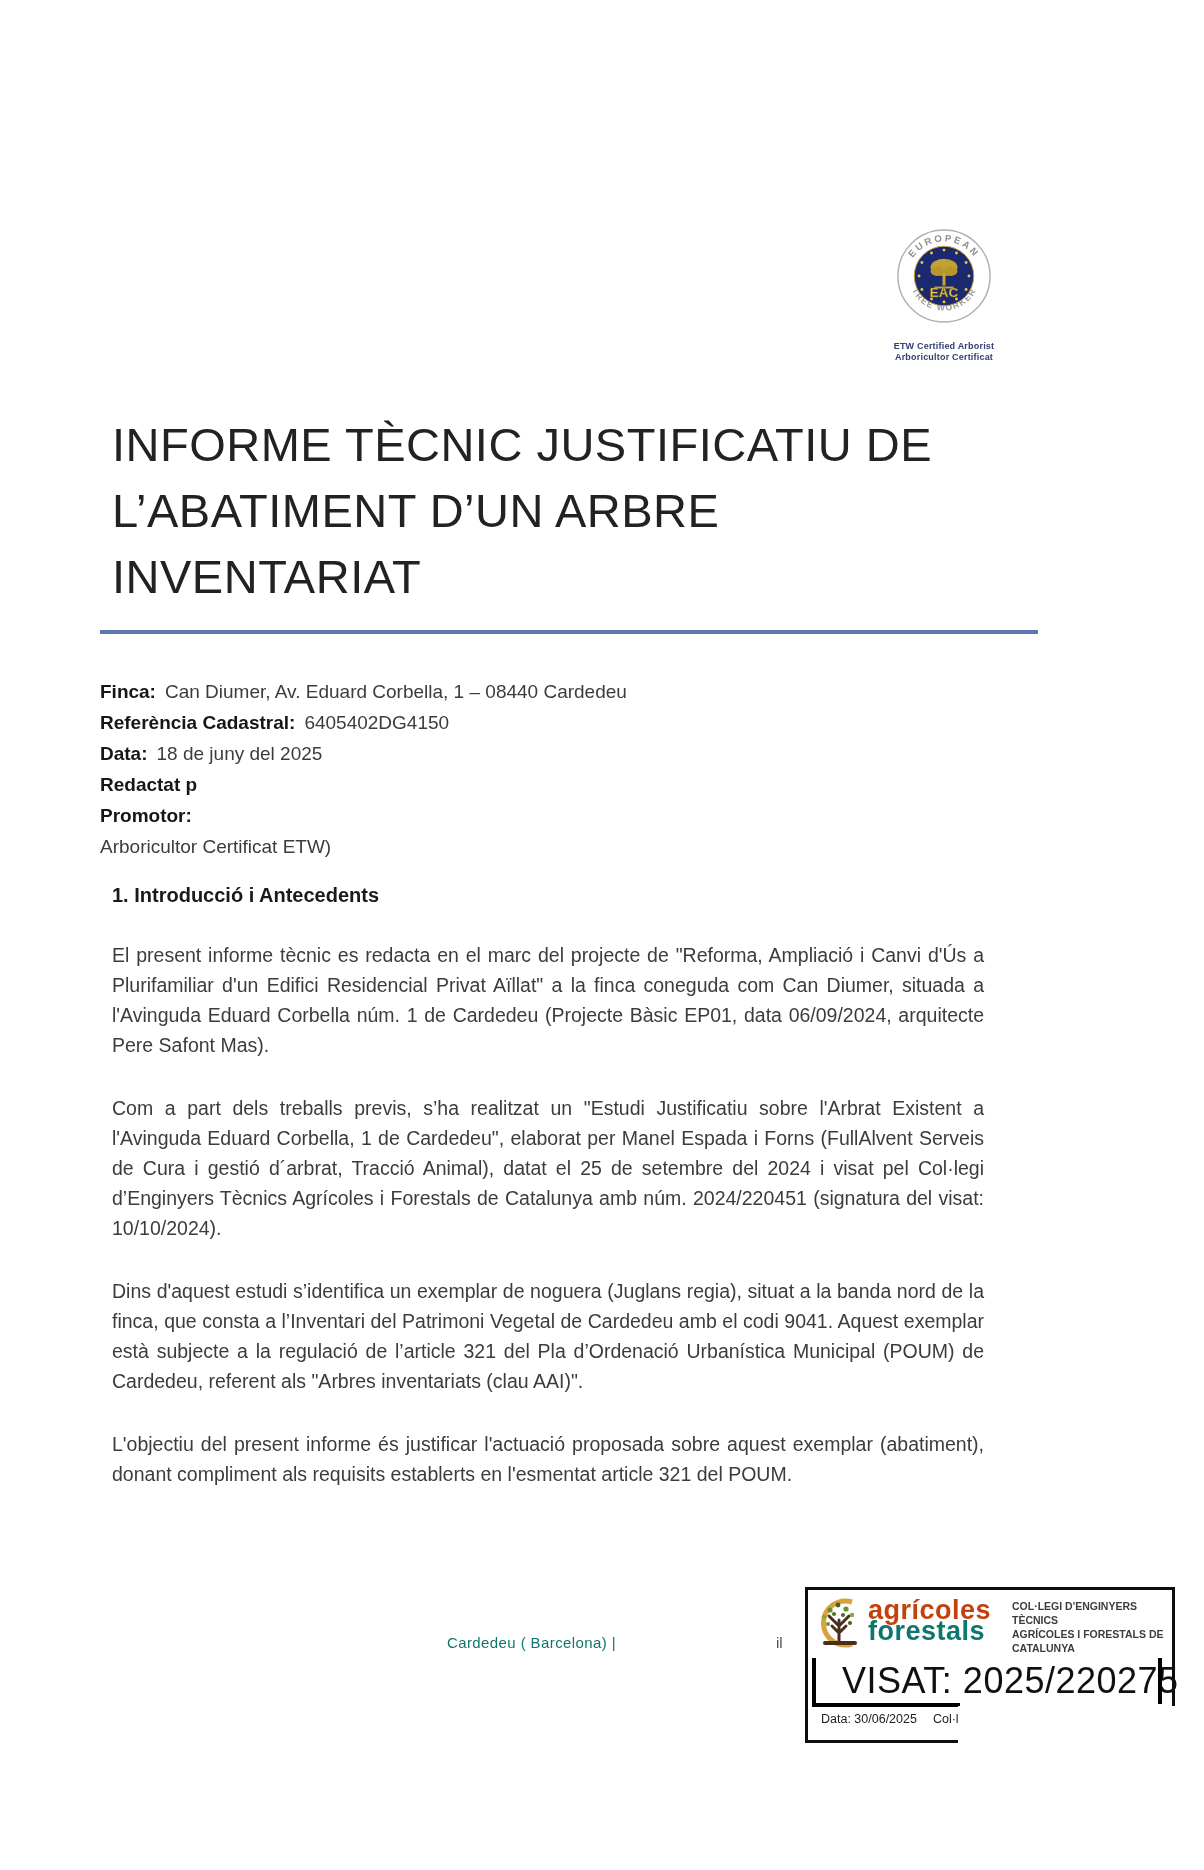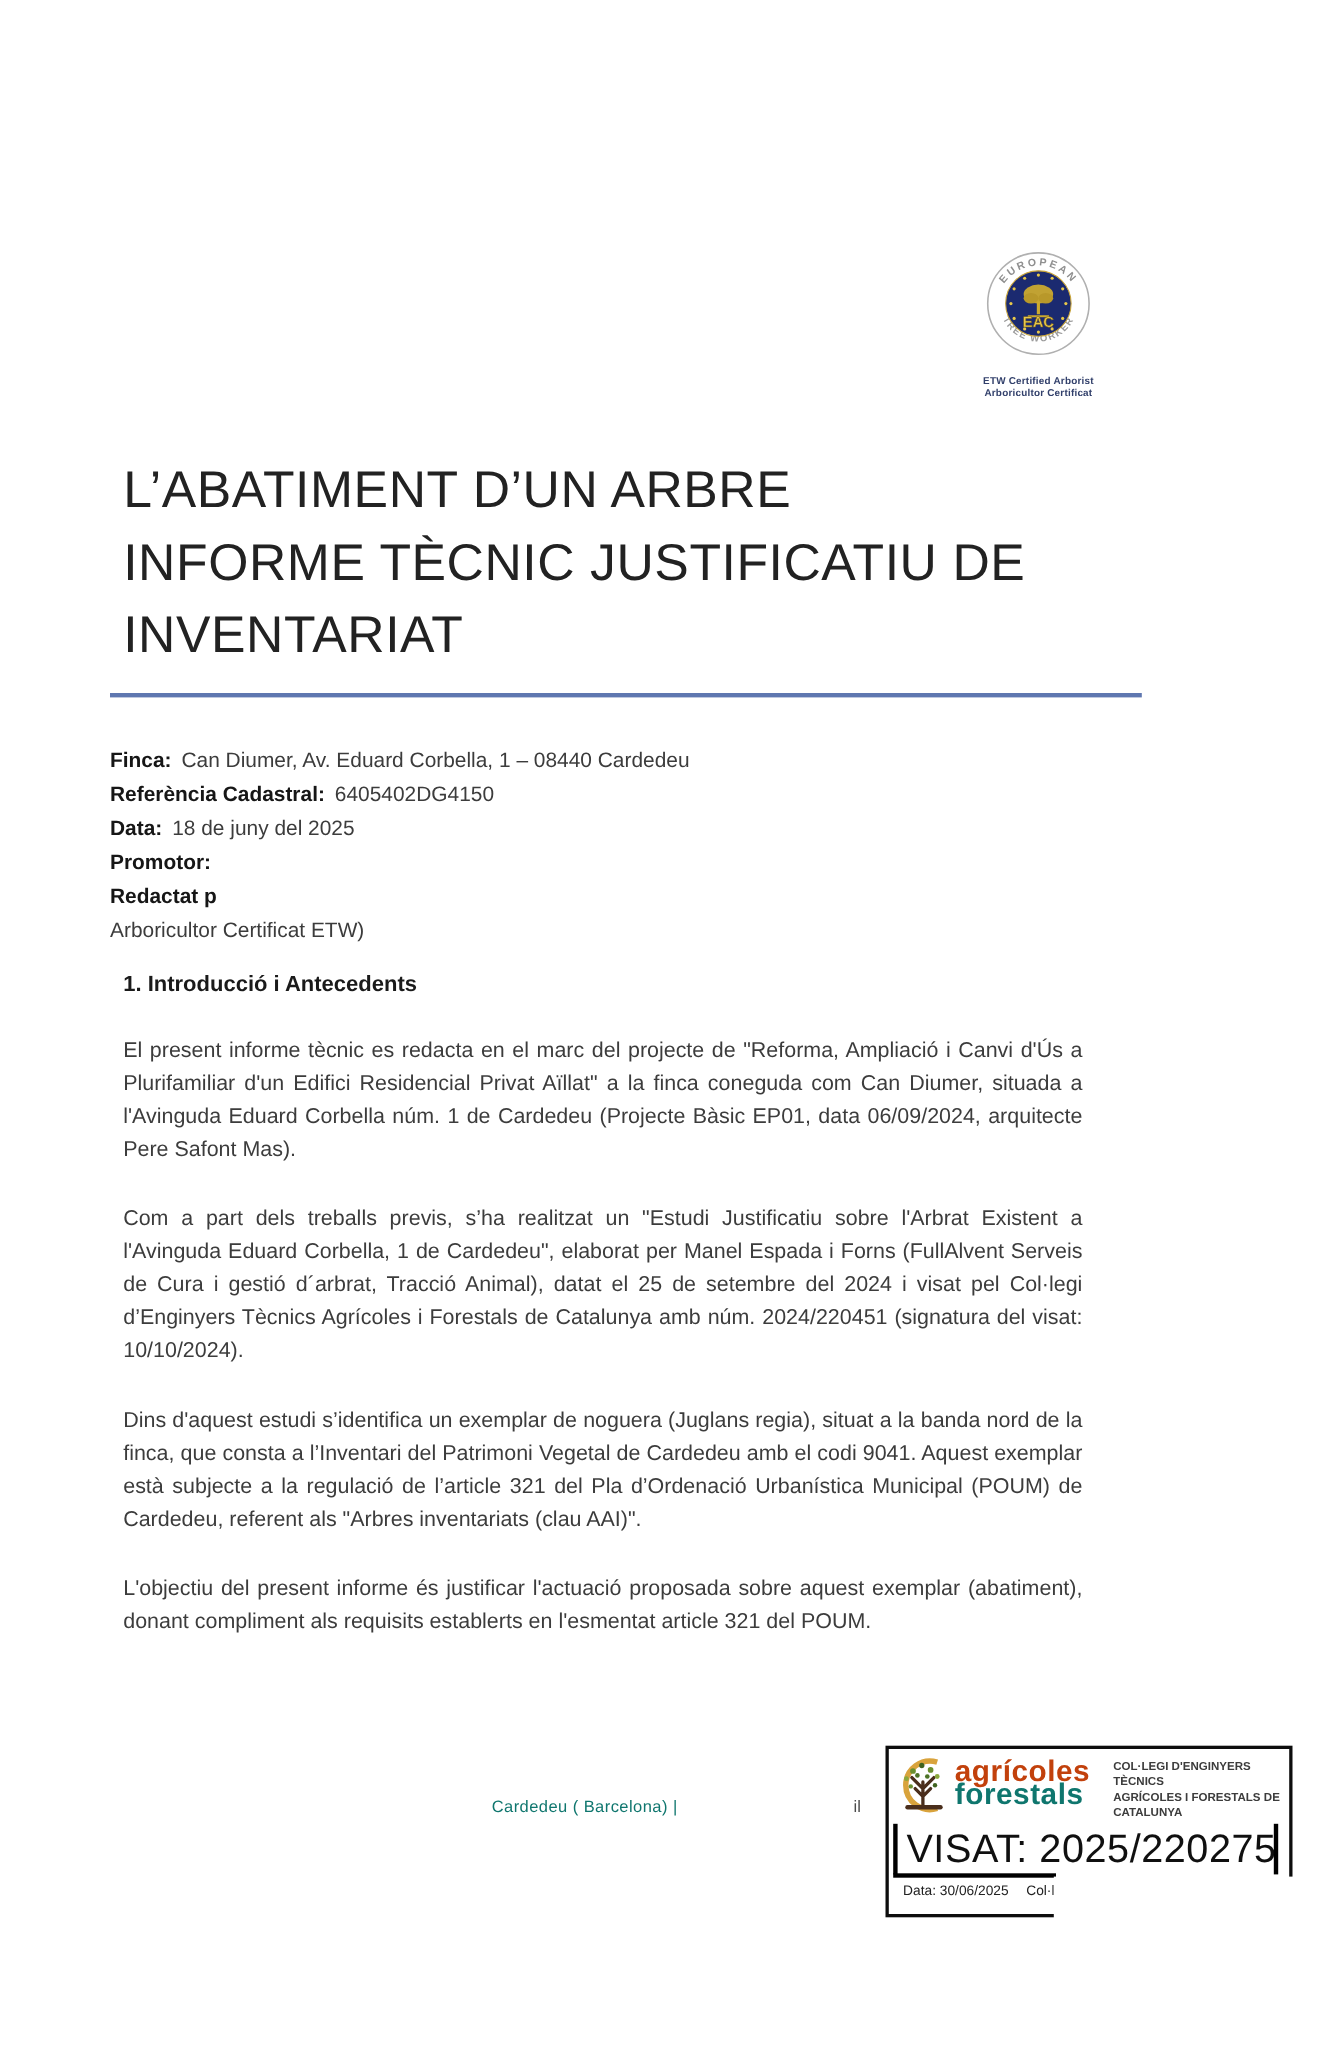--- a/index.html
+++ b/index.html
@@ -44,21 +44,21 @@
 
   
   .stamp-box{position:absolute;left:805px;top:1587px;width:370px;height:156px;border:3px solid #0d0d0d;background:#fff;box-sizing:border-box;}
   .stamp-tree{position:absolute;left:812px;top:1596px;}
   .stamp-word{position:absolute;left:868px;top:1598px;font-weight:bold;letter-spacing:.5px;line-height:25px;font-size:27px;}
   .stamp-word .w1{color:#c2410c;display:block;}
   .stamp-word .w2{color:#0f766e;display:block;margin-top:-4px;}
   .stamp-college{position:absolute;left:1012px;top:1599px;width:162px;font-size:10.5px;line-height:14px;font-weight:bold;color:#3c3c3c;}
   .visat-strip{
     position:absolute;left:812px;top:1658px;width:346px;height:46px;background:#ffffff;
-    border-left:4px solid #000;display:flex;align-items:center;padding-left:8px;box-sizing:border-box;
+    border-left:4px solid #000;display:flex;align-items:center;padding-left:26px;box-sizing:border-box;
   }
   .visat-text{font-size:36px;color:#101010;white-space:nowrap;letter-spacing:.5px;}
   .visat-rightbar{position:absolute;left:1158px;top:1658px;width:4px;height:46px;background:#000;}
   .visat-underline{position:absolute;left:812px;top:1703px;width:148px;height:4px;background:#000;}
   .stamp-dataline{position:absolute;left:821px;top:1712px;font-size:12.5px;color:#222;white-space:nowrap;}
   .stamp-dataline .gap{display:inline-block;width:16px;}
   .redaction{position:absolute;left:958px;top:1706px;width:240px;height:52px;background:#ffffff;}
 </style>
 </head>
 <body>
@@ -102,41 +102,41 @@
       </g>
       <text x="50" y="72" text-anchor="middle" font-size="14" font-weight="bold" fill="#e8c84a" stroke="#7a611d" stroke-width="0.5" font-family="Liberation Sans, sans-serif">EAC</text>
     </svg>
     <div class="badge-caption">
       <div>ETW Certified Arborist</div>
       <div>Arboricultor Certificat</div>
     </div>
   </div>
 
   <div class="title">
+    <div>INFORME TÈCNIC JUSTIFICATIU DE</div>
     <div>L’ABATIMENT D’UN ARBRE</div>
-    <div>INFORME TÈCNIC JUSTIFICATIU DE</div>
     <div>INVENTARIAT</div>
   </div>
   <div class="rule"></div>
 
   <div class="meta">
     <div class="meta-row">
       <span class="meta-label">Finca:</span><span>Can Diumer, Av. Eduard Corbella, 1 – 08440 Cardedeu</span>
     </div>
     <div class="meta-row">
       <span class="meta-label">Referència Cadastral:</span><span>6405402DG4150</span>
     </div>
     <div class="meta-row">
       <span class="meta-label">Data:</span><span>18 de juny del 2025</span>
     </div>
     <div class="meta-row">
-      <span class="meta-label">Promotor:</span><span></span>
+      <span class="meta-label">Redactat p</span><span></span>
     </div>
     <div class="meta-row">
-      <span class="meta-label">Redactat p</span><span></span>
+      <span class="meta-label">Promotor:</span><span></span>
     </div>
     <div class="meta-plain">Arboricultor Certificat ETW)</div>
   </div>
 
   <div class="body-text">
     <h2 class="h-sec">1. Introducció i Antecedents</h2>
     <p>El present informe tècnic es redacta en el marc del projecte de "Reforma, Ampliació i Canvi d'Ús a Plurifamiliar d'un Edifici Residencial Privat Aïllat" a la finca coneguda com Can Diumer, situada a l'Avinguda Eduard Corbella núm. 1 de Cardedeu (Projecte Bàsic EP01, data 06/09/2024, arquitecte Pere Safont Mas).</p>
     <p>Com a part dels treballs previs, s’ha realitzat un "Estudi Justificatiu sobre l'Arbrat Existent a l'Avinguda Eduard Corbella, 1 de Cardedeu", elaborat per Manel Espada i Forns (FullAlvent Serveis de Cura i gestió d´arbrat, Tracció Animal), datat el 25 de setembre del 2024 i visat pel Col·legi d’Enginyers Tècnics Agrícoles i Forestals de Catalunya amb núm. 2024/220451 (signatura del visat: 10/10/2024).</p>
     <p>Dins d'aquest estudi s’identifica un exemplar de noguera (Juglans regia), situat a la banda nord de la finca, que consta a l’Inventari del Patrimoni Vegetal de Cardedeu amb el codi 9041. Aquest exemplar està subjecte a la regulació de l’article 321 del Pla d’Ordenació Urbanística Municipal (POUM) de Cardedeu, referent als "Arbres inventariats (clau AAI)".</p>
     <p>L'objectiu del present informe és justificar l'actuació proposada sobre aquest exemplar (abatiment), donant compliment als requisits establerts en l'esmentat article 321 del POUM.</p>

